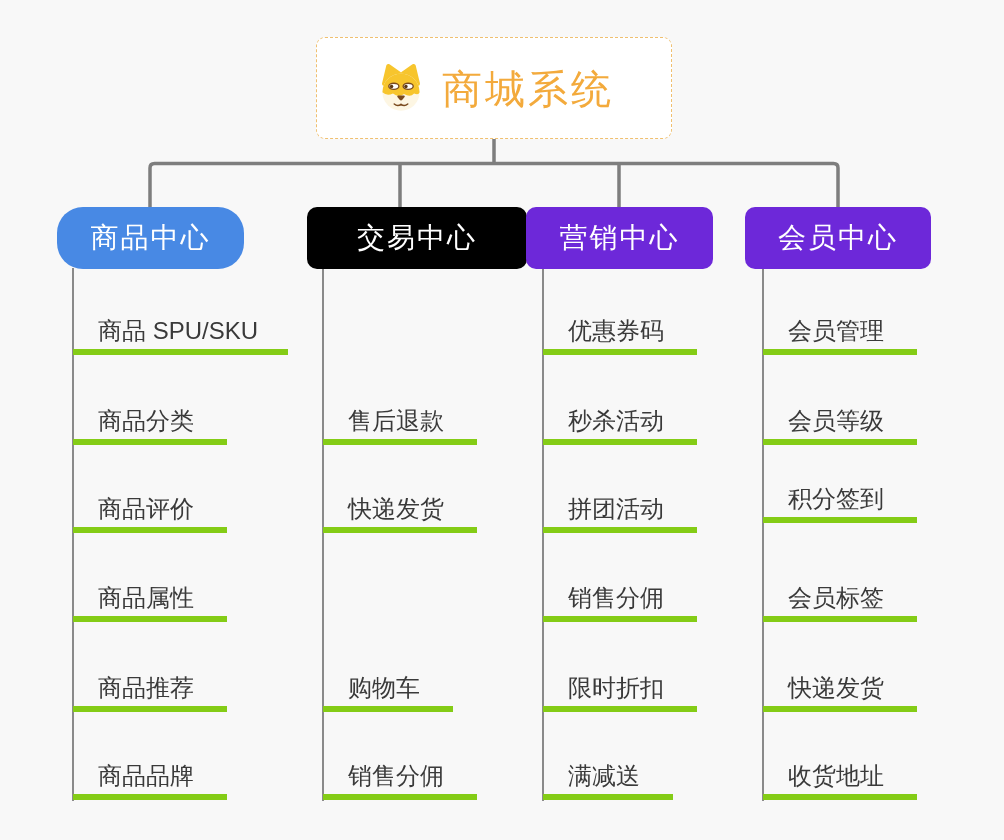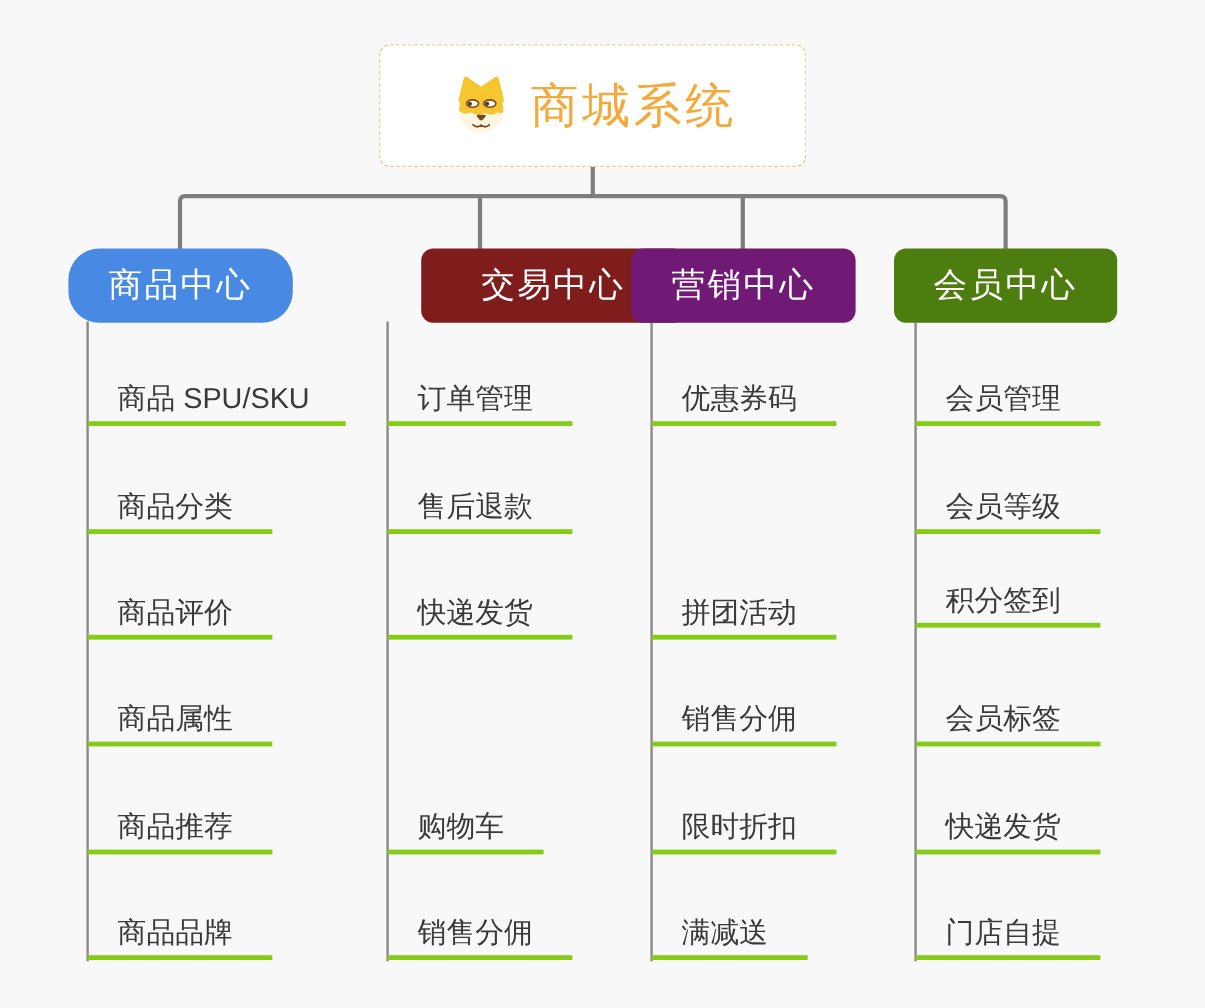--- a/index.html
+++ b/index.html
@@ -24,21 +24,21 @@
   .doge{width:54px;height:54px;flex:0 0 auto;}
   
   .branch{
     position:absolute;top:207px;height:62px;border-radius:10px;
     display:flex;align-items:center;justify-content:center;
     color:#FFFFFF;font-size:28px;letter-spacing:2px;box-sizing:border-box;
   }
   
   .leaf{
     position:absolute;height:46px;box-sizing:border-box;
-    border-bottom:4px solid #84cc16;
+    border-bottom:6px solid #84cc16;
     display:flex;align-items:flex-end;
     padding:0 0 6px 25px;
     font-size:24px;color:#3A3A3A;white-space:nowrap;line-height:1;
   }
 </style>
 </head>
 <body>
 
 <div class="stage">
 
@@ -73,43 +73,43 @@
       <circle cx="37.8" cy="30.2" r="2.1" fill="#5B3714"></circle>
 
       <path d="M 28.5 41 L 35.5 41 Q 37.2 41.2 36.2 42.8 L 33.6 46 Q 32 47.6 30.4 46 L 27.8 42.8 Q 26.8 41.2 28.5 41 Z" fill="#7A4A1E"></path>
 
       <path d="M 24 51 Q 28 54.5 32 51.3 Q 36 54.5 40 51" stroke="#7A4A1E" stroke-width="1.8" fill="none" stroke-linecap="round"></path>
     </svg>
     <div class="root-title">商城系统</div>
   </div>
 
   <div class="branch" style="left: 57px; width: 187px; background: rgb(72, 137, 228); border-radius: 26px;">商品中心</div>
-  <div class="branch" style="left: 307px; width: 220px; background: #7f1d1d; margin-left: 44px;">交易中心</div>
-  <div class="branch" style="left: 526px; width: 187px; background: #701a75;">营销中心</div>
-  <div class="branch" style="left: 745px; width: 186px; background: #4d7c0f;">会员中心</div>
+  <div class="branch" style="left: 307px; width: 220px; background: #000000;">交易中心</div>
+  <div class="branch" style="left: 526px; width: 187px; background: #6d28d9;">营销中心</div>
+  <div class="branch" style="left: 745px; width: 186px; background: #6d28d9;">会员中心</div>
 
   <div class="leaf" style="left:73px;top:309px;width:215px">商品 SPU/SKU</div>
   <div class="leaf" style="left:73px;top:399px;width:154px">商品分类</div>
   <div class="leaf" style="left:73px;top:487px;width:154px">商品评价</div>
   <div class="leaf" style="left:73px;top:576px;width:154px">商品属性</div>
   <div class="leaf" style="left:73px;top:666px;width:154px">商品推荐</div>
   <div class="leaf" style="left:73px;top:754px;width:154px">商品品牌</div>
 
-  <div class="leaf" style="left:323px;top:309px;width:154px">订单管理</div>
   <div class="leaf" style="left:323px;top:399px;width:154px">售后退款</div>
   <div class="leaf" style="left:323px;top:487px;width:154px">快递发货</div>
   <div class="leaf" style="left:323px;top:666px;width:130px">购物车</div>
   <div class="leaf" style="left:323px;top:754px;width:154px">销售分佣</div>
 
   <div class="leaf" style="left:543px;top:309px;width:154px">优惠券码</div>
+  <div class="leaf" style="left:543px;top:399px;width:154px">秒杀活动</div>
   <div class="leaf" style="left:543px;top:487px;width:154px">拼团活动</div>
   <div class="leaf" style="left:543px;top:576px;width:154px">销售分佣</div>
   <div class="leaf" style="left:543px;top:666px;width:154px">限时折扣</div>
   <div class="leaf" style="left:543px;top:754px;width:130px">满减送</div>
 
   <div class="leaf" style="left:763px;top:309px;width:154px">会员管理</div>
   <div class="leaf" style="left:763px;top:399px;width:154px">会员等级</div>
   <div class="leaf" style="left:763px;top:477px;width:154px">积分签到</div>
   <div class="leaf" style="left:763px;top:576px;width:154px">会员标签</div>
   <div class="leaf" style="left:763px;top:666px;width:154px">快递发货</div>
-  <div class="leaf" style="left:763px;top:754px;width:154px">门店自提</div>
+  <div class="leaf" style="left:763px;top:754px;width:154px">收货地址</div>
 
 </div>
 
 </body></html>

